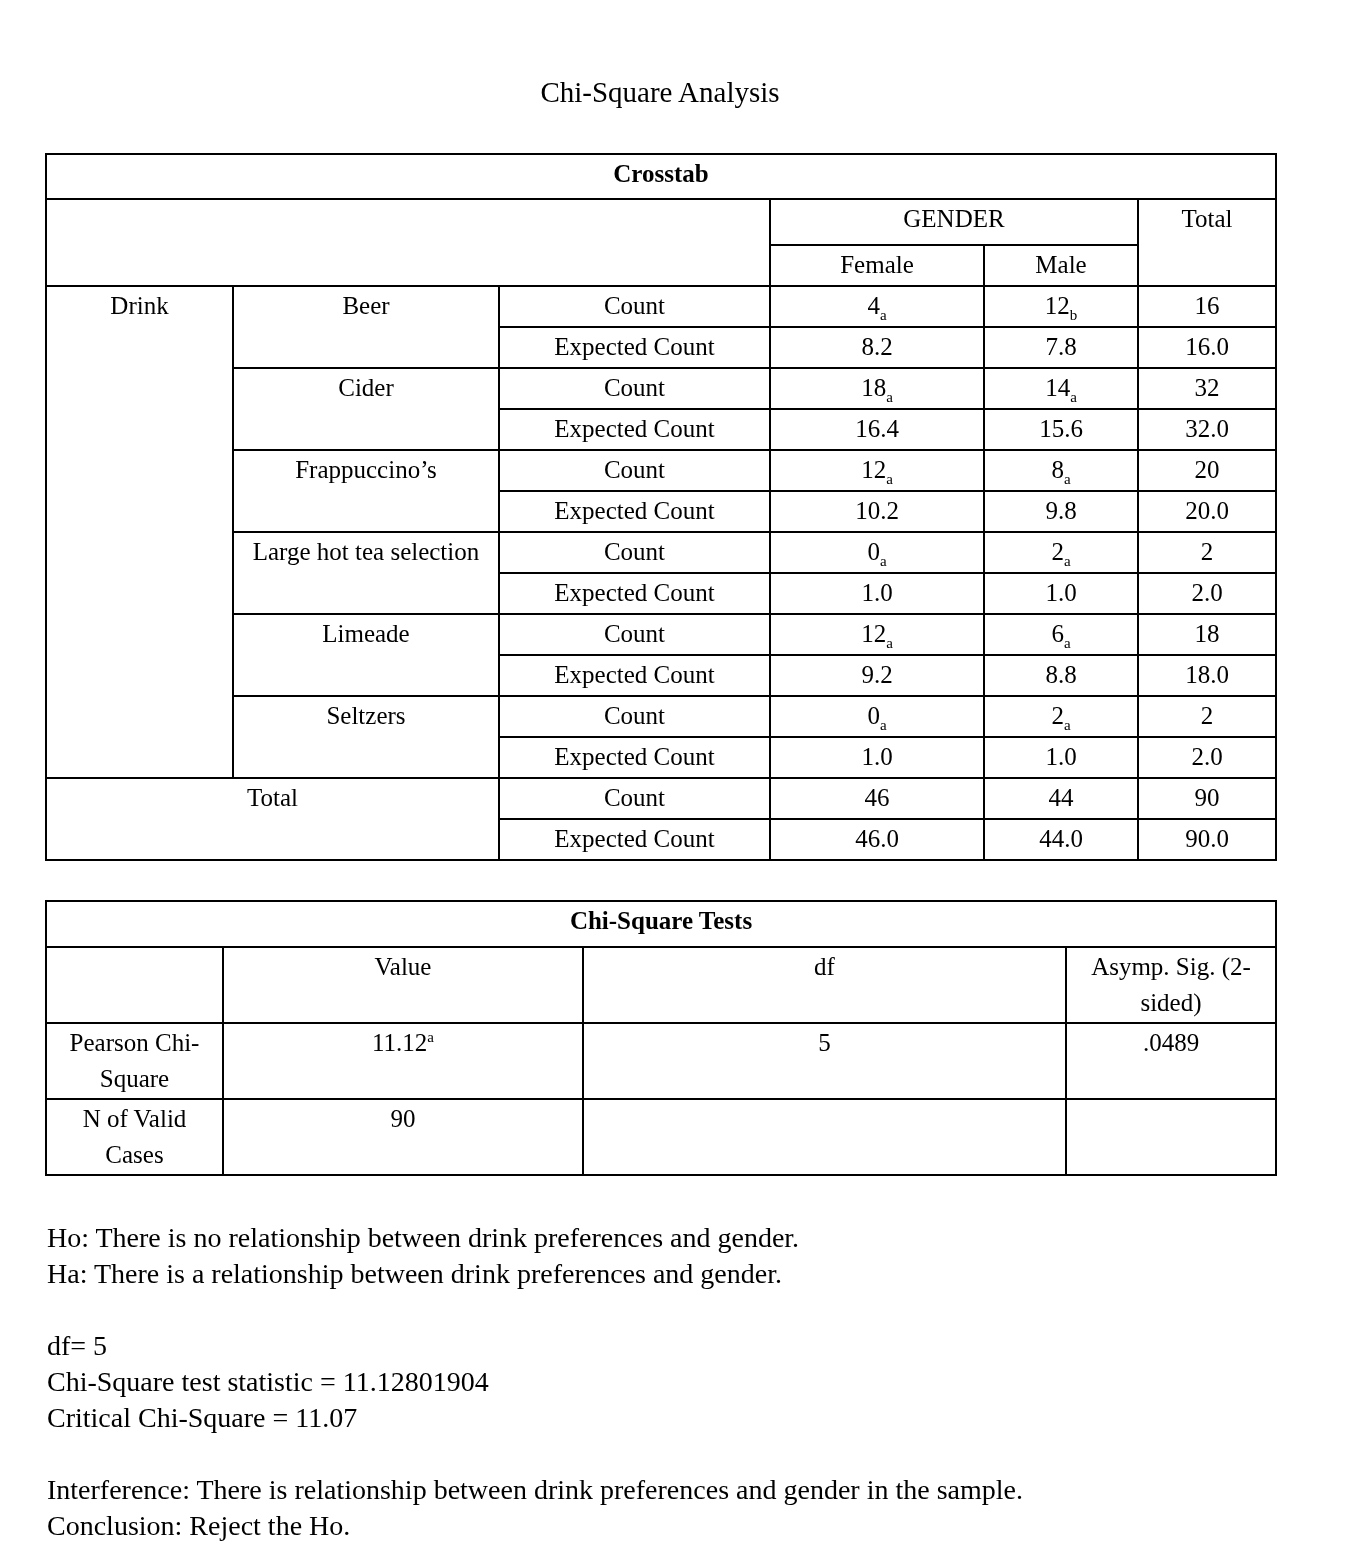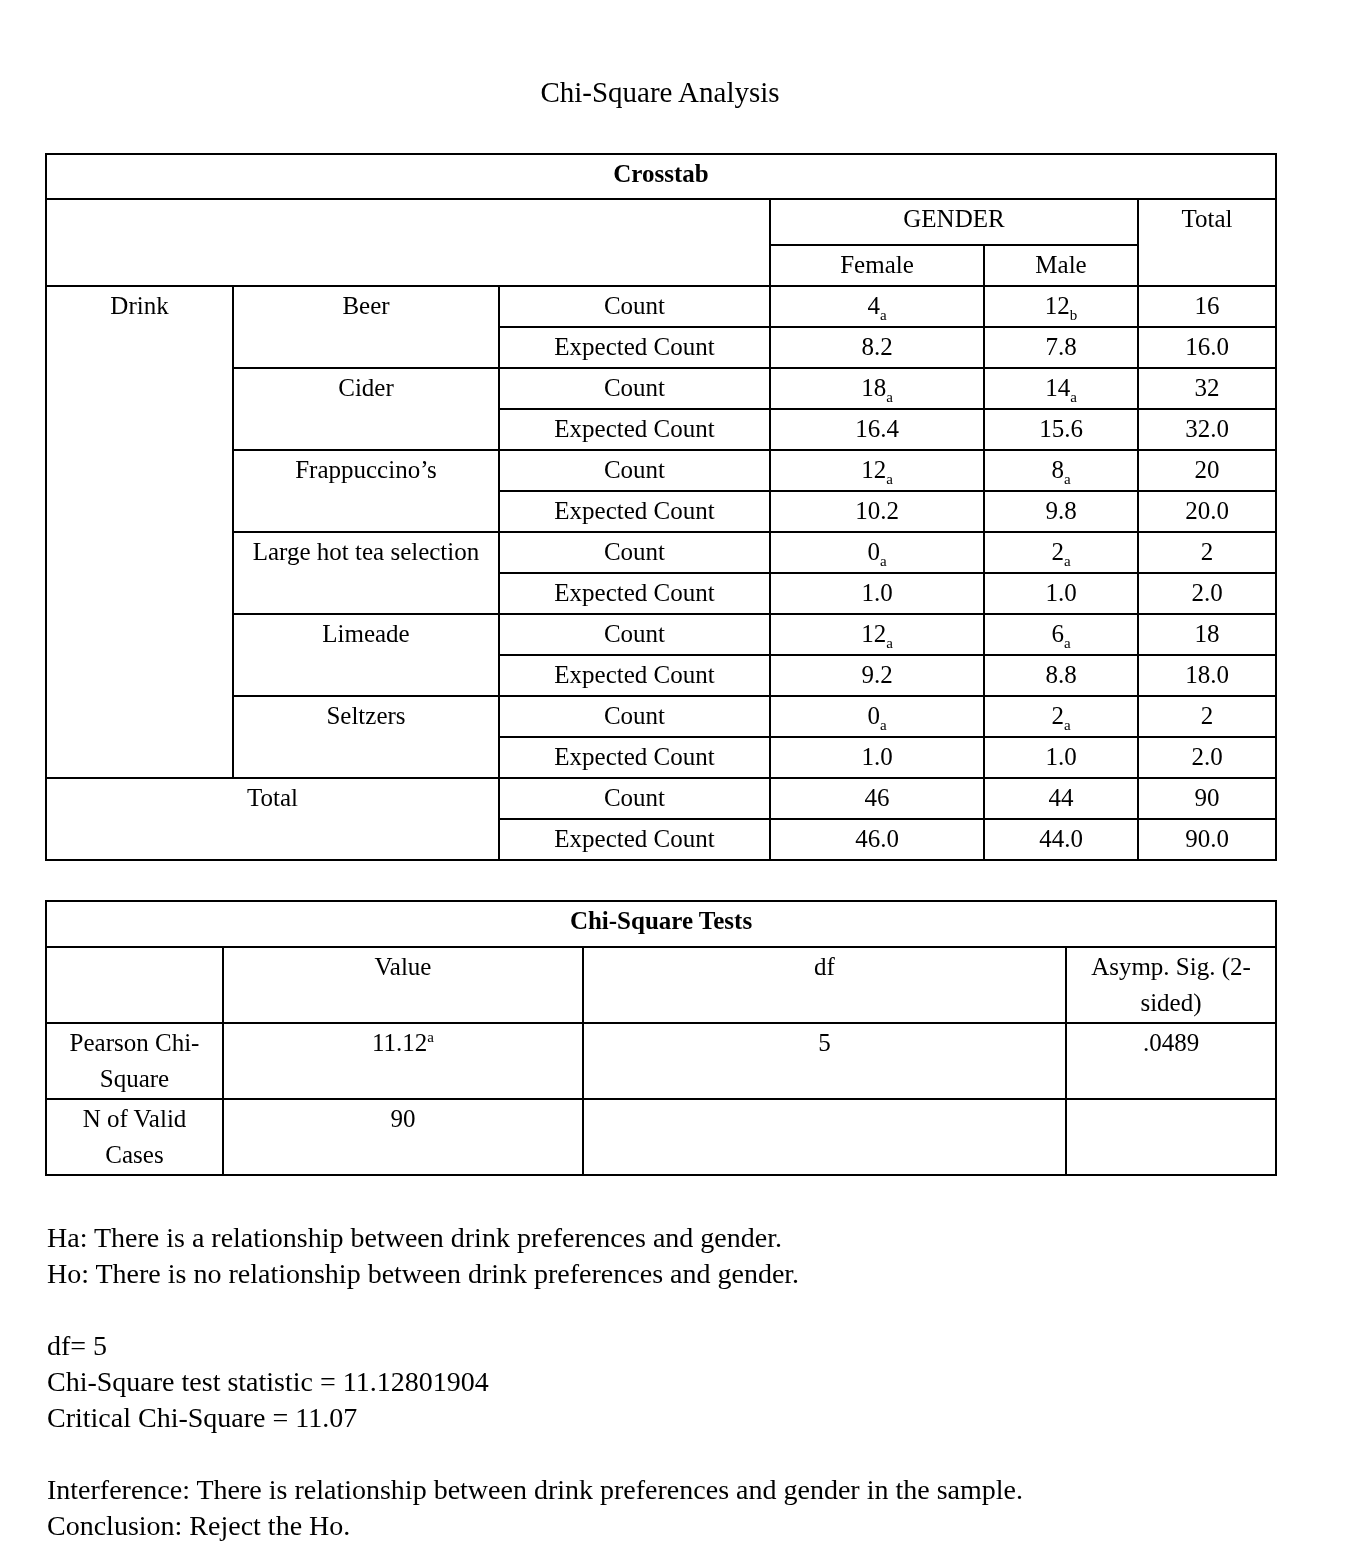--- a/index.html
+++ b/index.html
@@ -226,22 +226,22 @@
       <tr class="h75">
         <td>N of Valid Cases</td>
         <td><span>90</span><sup class="mark"></sup></td>
         <td></td>
         <td></td>
       </tr>
     </tbody>
       </table>
 
     <div class="notes">
+      <div>Ho: There is no relationship between drink preferences and gender.</div>
       <div>Ha: There is a relationship between drink preferences and gender.</div>
-      <div>Ho: There is no relationship between drink preferences and gender.</div>
       <div class="spacer"></div>
       <div>df= 5</div>
       <div>Chi-Square test statistic = 11.12801904</div>
       <div>Critical Chi-Square = 11.07</div>
       <div class="spacer"></div>
       <div>Interference: There is relationship between drink preferences and gender in the sample.</div>
       <div>Conclusion: Reject the Ho.</div>
     </div>
 
   </div>

